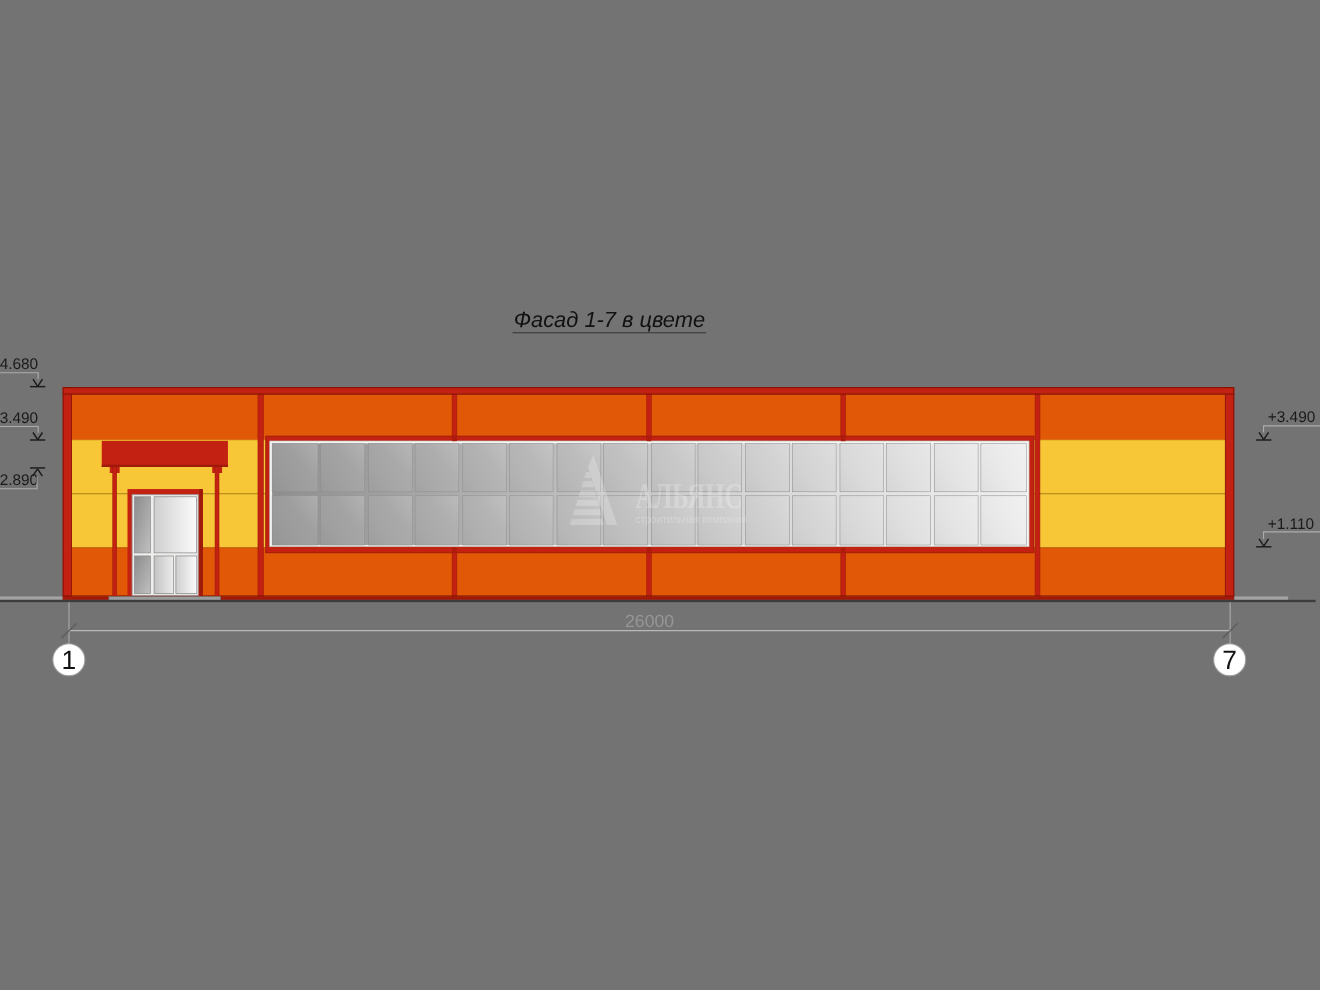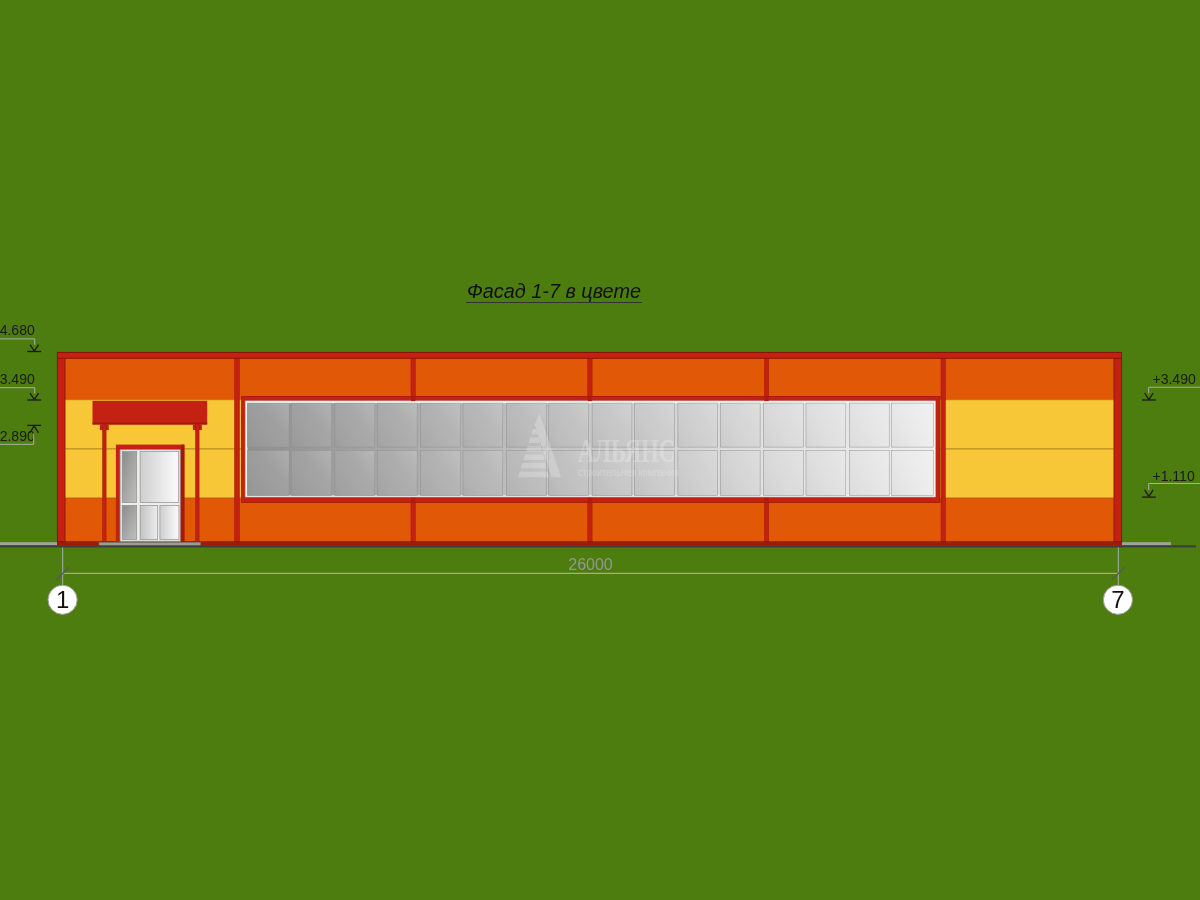--- a/index.html
+++ b/index.html
@@ -1,14 +1,14 @@
 <!DOCTYPE html>
 <html><head><meta charset="utf-8"><style>
 html,body{margin:0;padding:0;background:#fff;}
-.page{position:relative;width:1200px;height:900px;background:#4d7c0f;overflow:hidden;font-family:"Liberation Sans",sans-serif;transform:translateZ(0);}
+.page{position:relative;width:1200px;height:900px;background:#737373;overflow:hidden;font-family:"Liberation Sans",sans-serif;transform:translateZ(0);}
 </style></head><body>
 <div class="page">
 <svg width="1200" height="900" viewBox="0 0 1200 900">
       <g opacity="0.999">
 <defs>
 <linearGradient id="glassH" x1="0" y1="0" x2="1" y2="0">
             <stop offset="0" stop-color="#8e8e8e"></stop>
             <stop offset="0.35" stop-color="#b9b9b9"></stop>
             <stop offset="0.7" stop-color="#dcdcdc"></stop>
             <stop offset="1" stop-color="#efefef"></stop>

